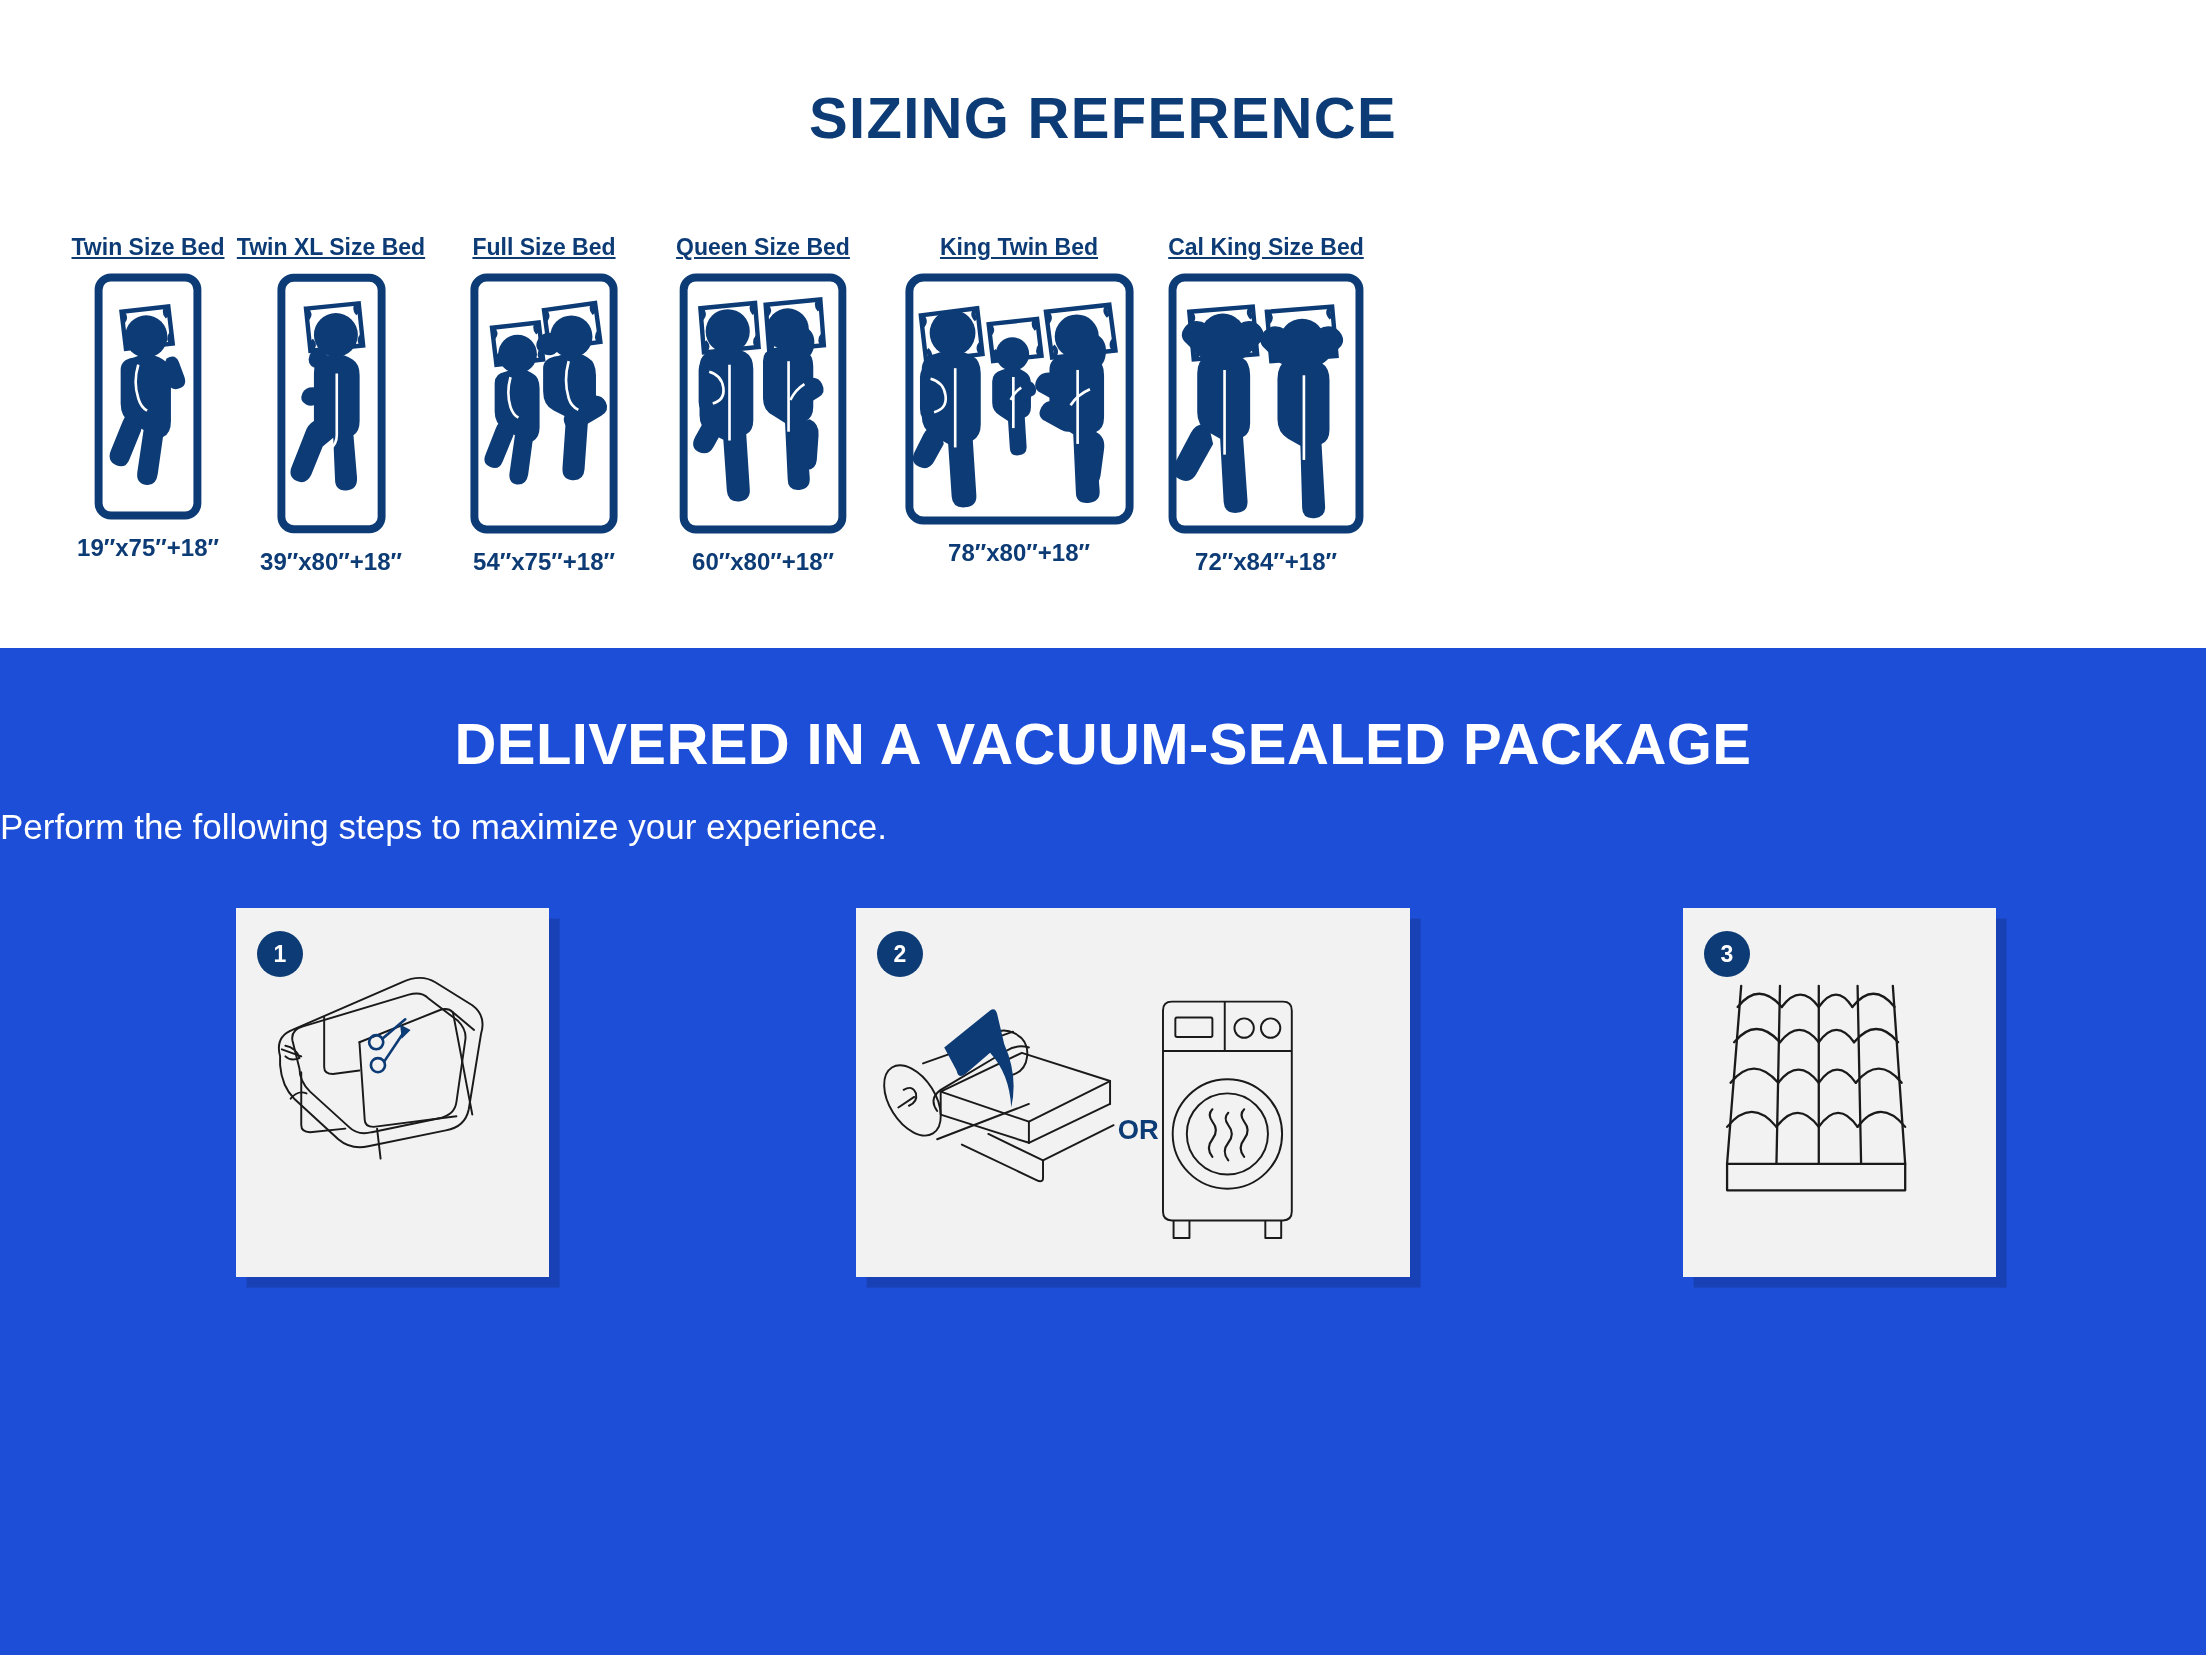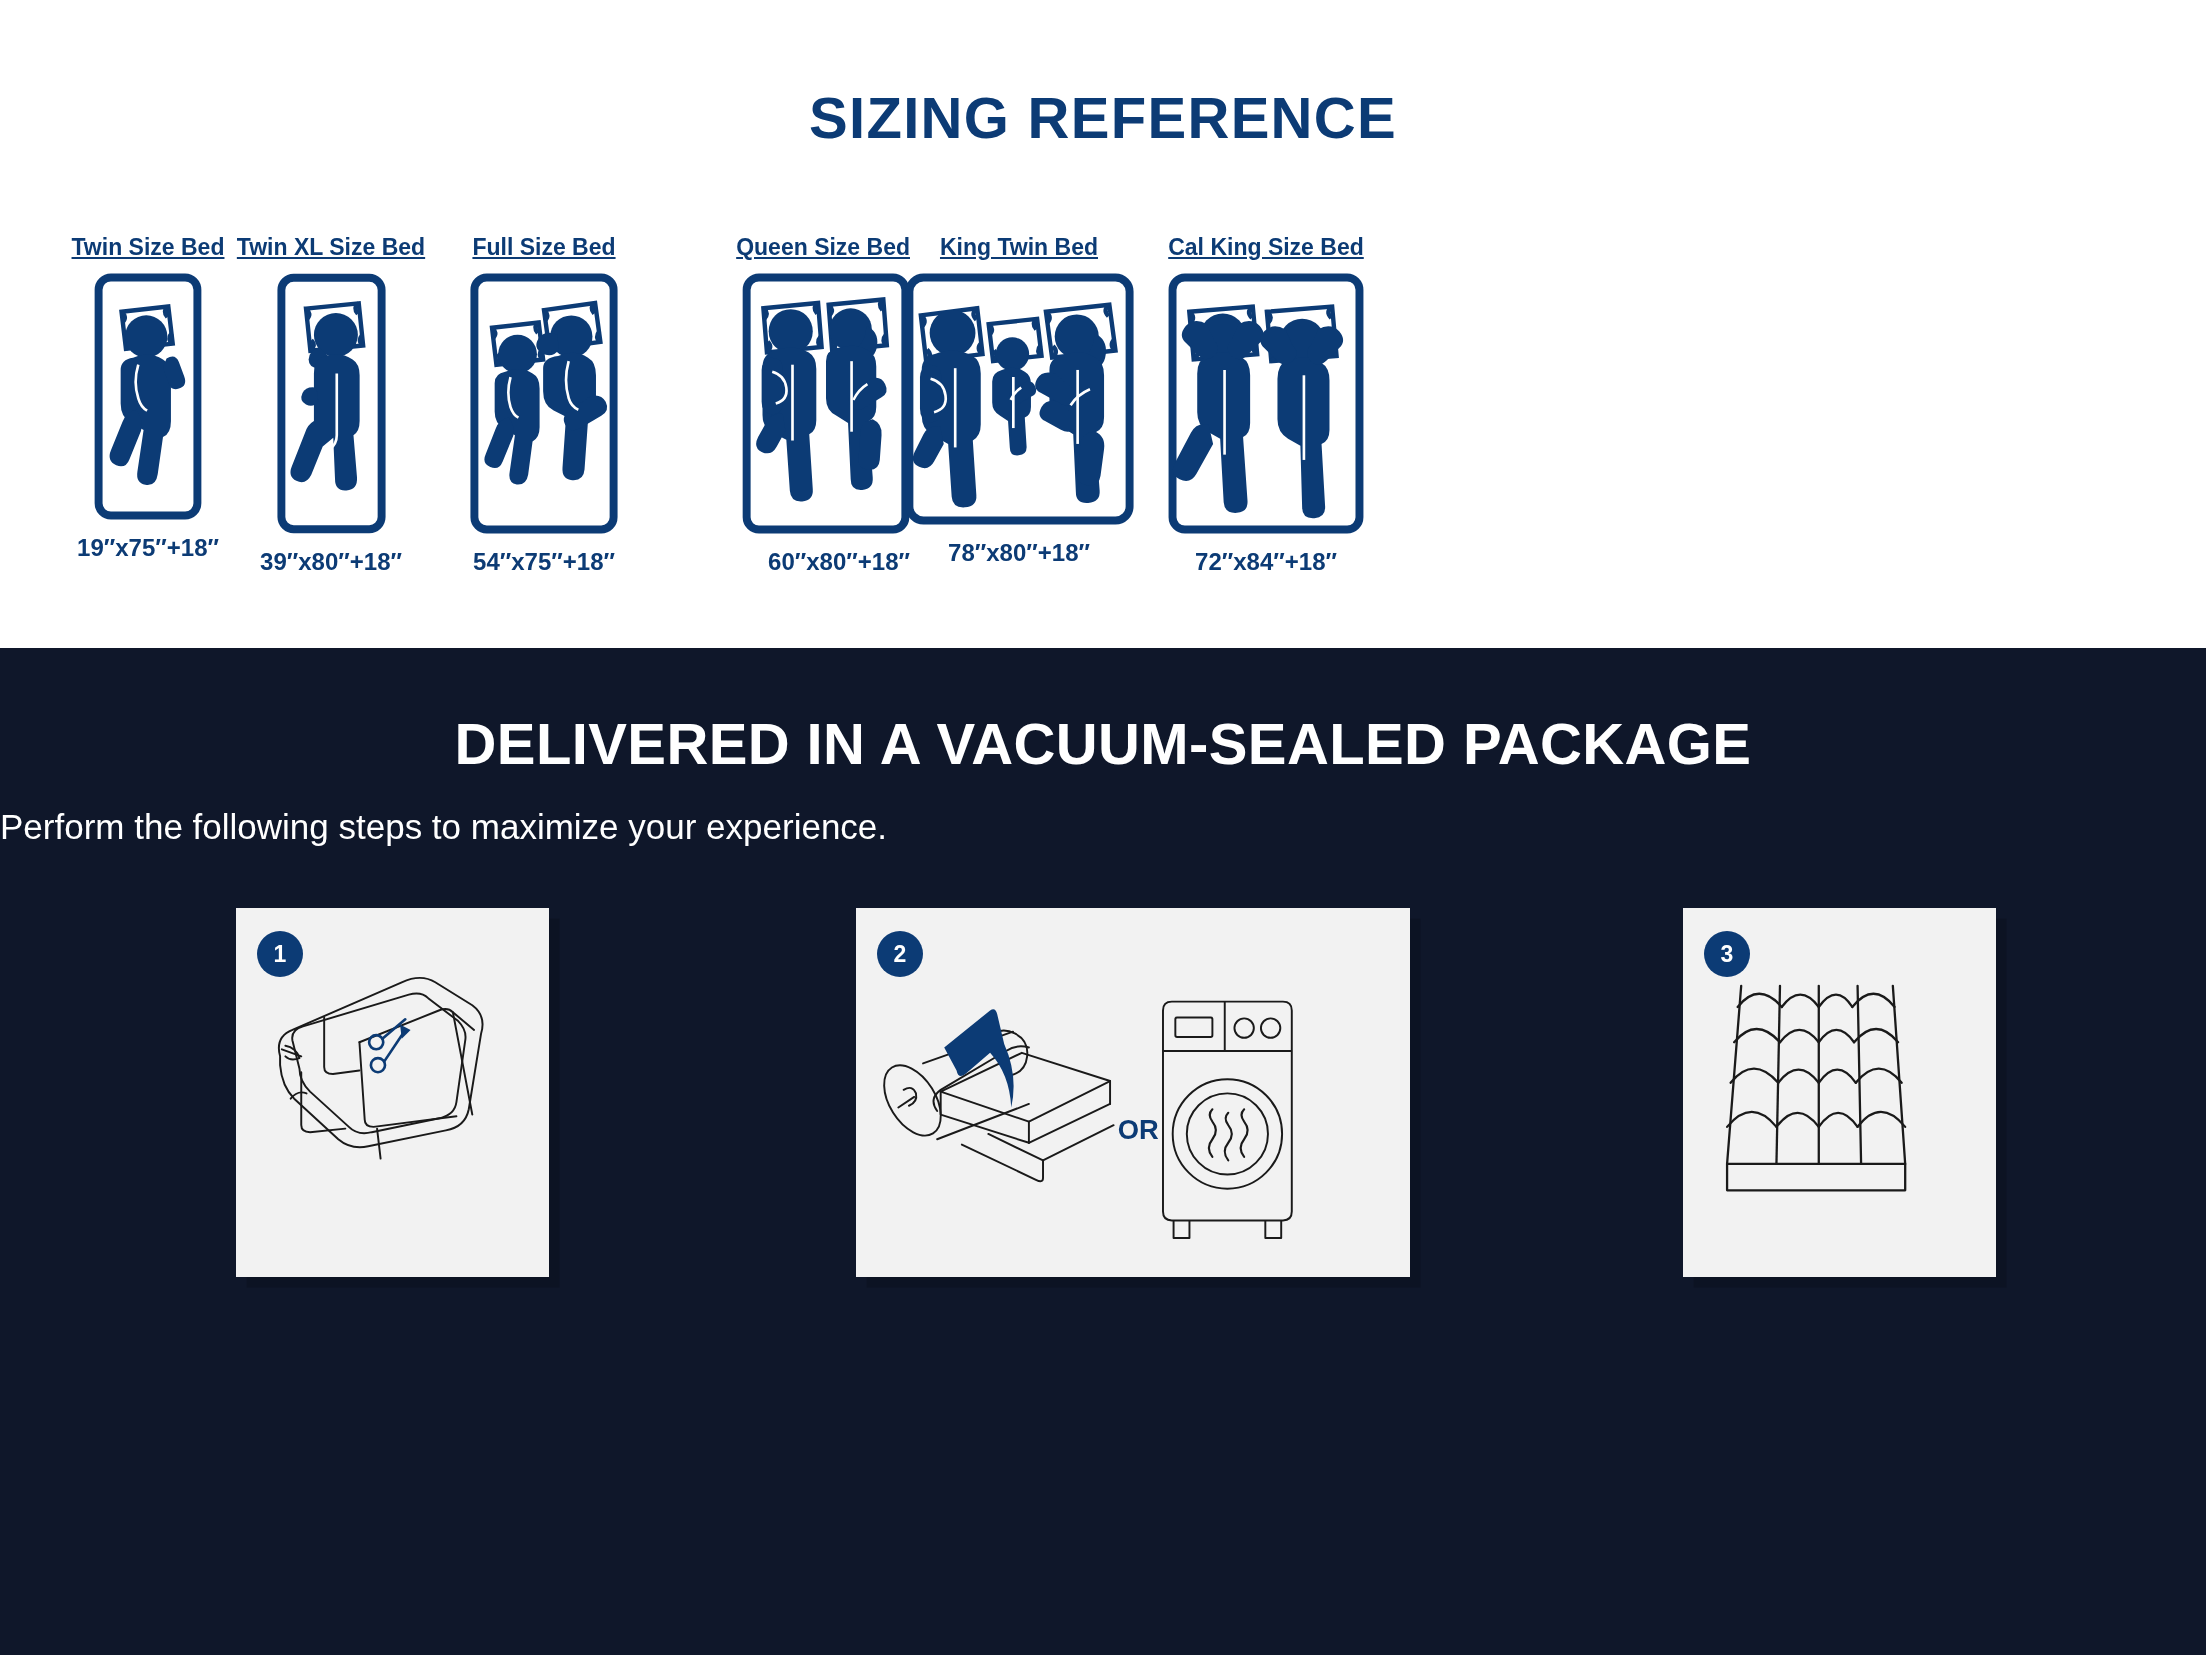--- a/index.html
+++ b/index.html
@@ -34,21 +34,21 @@
   }
   .bed-figure { position:relative; display:inline-block; }
   .bed-dims {
     font-size:24px; font-weight:bold; color:#0C3B75;
     white-space:nowrap; margin-top:10.6px;
   }
 
   
   .blue-section {
     position:absolute; left:0; top:648px; width:2206px; height:1007px;
-    background:#0f172a;
+    background:#1d4ed8;
   }
   .blue-title {
     position:absolute; left:0; top:62px; width:2206px; text-align:center;
     font-size:58px; font-weight:bold; color:#ffffff; letter-spacing:0.4px;
   }
   .blue-sub {
     position:absolute; left:0; top:159px; width:2206px; 
     font-size:35px; color:#ffffff; font-weight:normal;
   }
 
@@ -166,21 +166,21 @@
               <path d="M136 140 q12 -4 18 6 q5 10 -5 16 l-24 14 q-11 6 -17 -4 q-5 -10 6 -16 Z"></path>
             </g>
             <g fill="none" stroke="#fff" stroke-width="3">
               <path d="M112 100 q-6 22 0 42 q3 10 11 13"></path>
             </g>
           </svg>
         </div>
         <div class="bed-dims">54″x75″+18″</div>
       </div>
 
-      <div class="bed-col" style="left:672px; width:238px;text-align:right;">
+      <div class="bed-col" style="left:644px; width:238px;">
         <div class="bed-label">Queen Size Bed</div>
         <div class="bed-figure">
           <svg width="168" height="261" viewBox="0 0 190 296">
             <rect x="5" y="5" width="180" height="286" rx="14" fill="#fff" stroke="#0C3B75" stroke-width="9"></rect>
             <g fill="none" stroke="#0C3B75" stroke-width="5">
               <path d="M24 40 L86 34 L90 84 L28 90 Z"></path>
               <path d="M24 40 q7 6 1 12"></path>
                 <path d="M86 34 q-7 5 -1 12"></path>
               <path d="M28 90 q7 -6 1 -12"></path>
                 <path d="M90 84 q-7 -5 -1 -12"></path>

